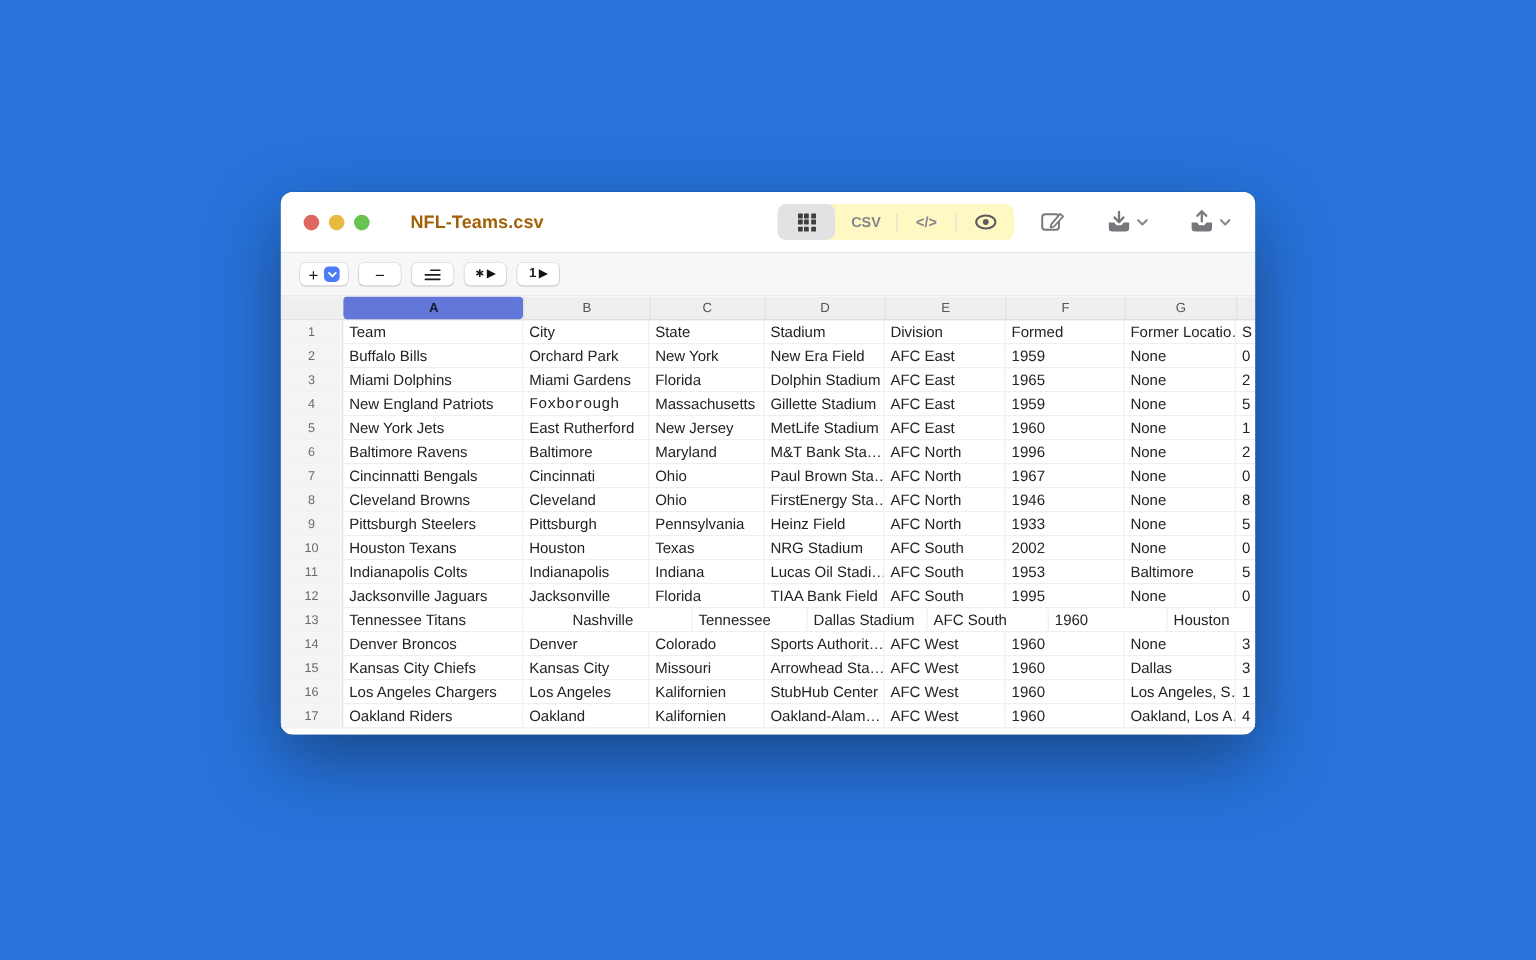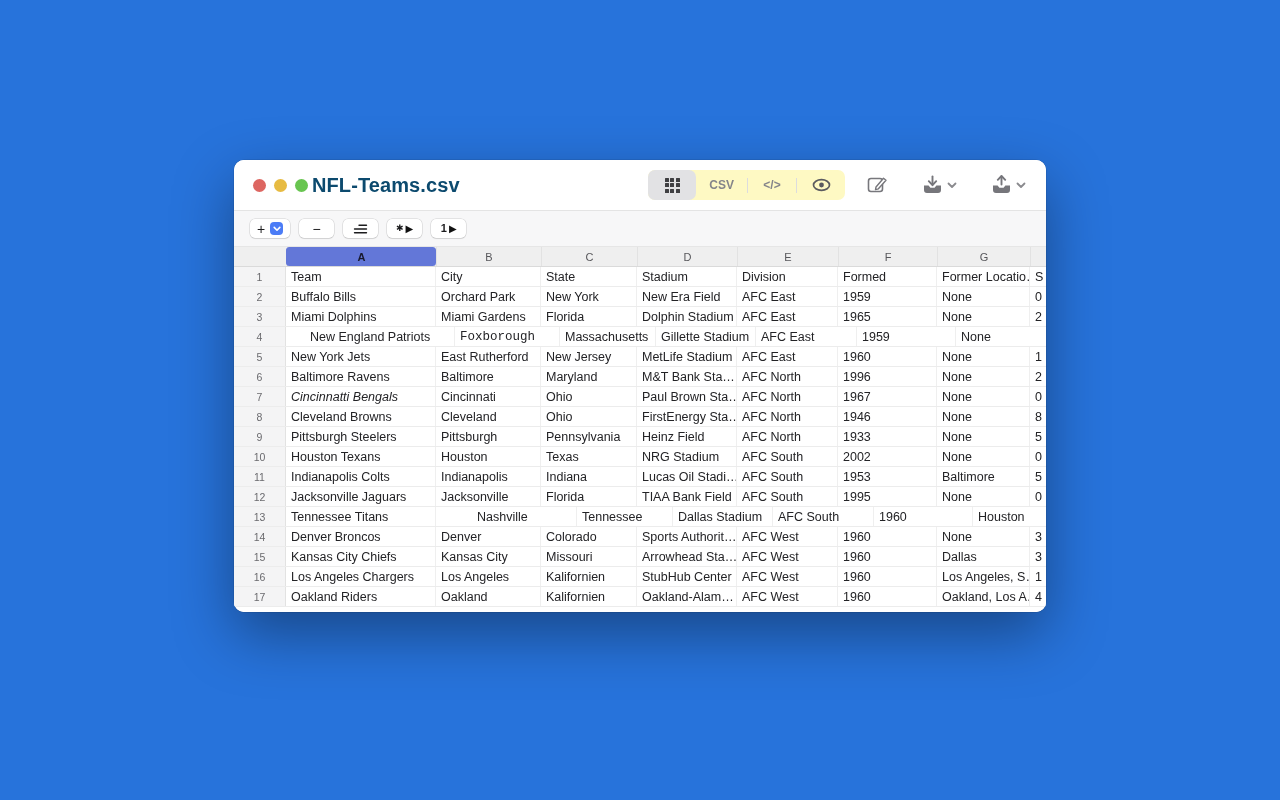--- a/index.html
+++ b/index.html
@@ -25,21 +25,21 @@
     display:flex; align-items:center;
     border-bottom:1px solid #e4e4e4;
     padding:0 14px 0 19px;
   }
   .lights { display:flex; gap:8px; align-items:center; }
   .light { width:13px; height:13px; border-radius:50%; }
   .light.red    { background:#dd6661; }
   .light.yellow { background:#e7bb42; }
   .light.green  { background:#68c550; }
   .win-title {
-    margin-left:4px; font-size:20px; font-weight:700; color:#0c4a6e;
+    margin-left:34px; font-size:15px; font-weight:700; color:#a16207;
     letter-spacing:0.1px;
   }
 
   .titlebar-right { margin-left:auto; display:flex; align-items:center; }
 
   .segmented {
     display:flex; align-items:center; height:30px;
     background:#fef9c3; border-radius:7px; padding:0;
   }
   .segment {
@@ -280,21 +280,21 @@
           <div class="cell" style="width: 105px;">Miami Gardens</div>
           <div class="cell" style="width: 96px;">Florida</div>
           <div class="cell" style="width: 100px;">Dolphin Stadium</div>
           <div class="cell" style="width: 101px;">AFC East</div>
           <div class="cell" style="width: 99px;">1965</div>
           <div class="cell" style="width: 93px;">None</div>
           <div class="cell" style="width: 40px;">2</div>
         </div>
         <div class="sheet-row">
           <div class="rownum">4</div>
-          <div class="cell" style="width: 150px; margin-left: 19px;">New England Patriots</div>
+          <div class="cell" style="width: 150px;">New England Patriots</div>
           <div class="cell" style="width: 105px; font-family: Liberation Mono, monospace;">Foxborough</div>
           <div class="cell" style="width: 96px;">Massachusetts</div>
           <div class="cell" style="width: 100px;">Gillette Stadium</div>
           <div class="cell" style="width: 101px;">AFC East</div>
           <div class="cell" style="width: 99px;">1959</div>
           <div class="cell" style="width: 93px;">None</div>
           <div class="cell" style="width: 40px;">5</div>
         </div>
         <div class="sheet-row">
           <div class="rownum">5</div>
@@ -313,21 +313,21 @@
           <div class="cell" style="width: 105px;">Baltimore</div>
           <div class="cell" style="width: 96px;">Maryland</div>
           <div class="cell" style="width: 100px;">M&amp;T Bank Sta…</div>
           <div class="cell" style="width: 101px;">AFC North</div>
           <div class="cell" style="width: 99px;">1996</div>
           <div class="cell" style="width: 93px;">None</div>
           <div class="cell" style="width: 40px;">2</div>
         </div>
         <div class="sheet-row">
           <div class="rownum">7</div>
-          <div class="cell" style="width: 150px; font-style: italic;">Cincinnatti Bengals</div>
+          <div class="cell" style="width: 150px;">Cincinnatti Bengals</div>
           <div class="cell" style="width: 105px;">Cincinnati</div>
           <div class="cell" style="width: 96px;">Ohio</div>
           <div class="cell" style="width: 100px;">Paul Brown Sta…</div>
           <div class="cell" style="width: 101px;">AFC North</div>
           <div class="cell" style="width: 99px;">1967</div>
           <div class="cell" style="width: 93px;">None</div>
           <div class="cell" style="width: 40px;">0</div>
         </div>
         <div class="sheet-row">
           <div class="rownum">8</div>

